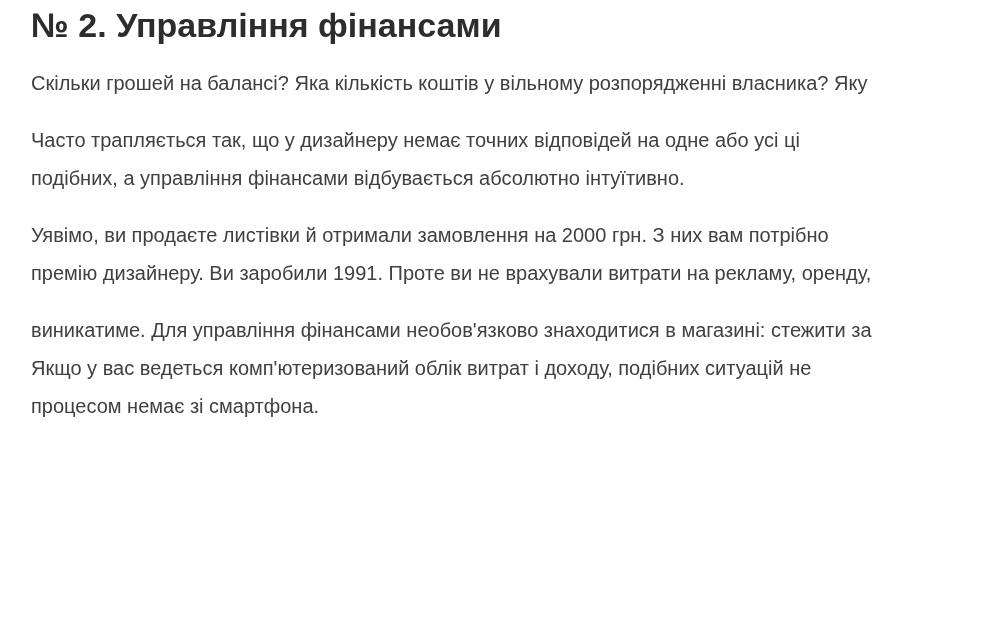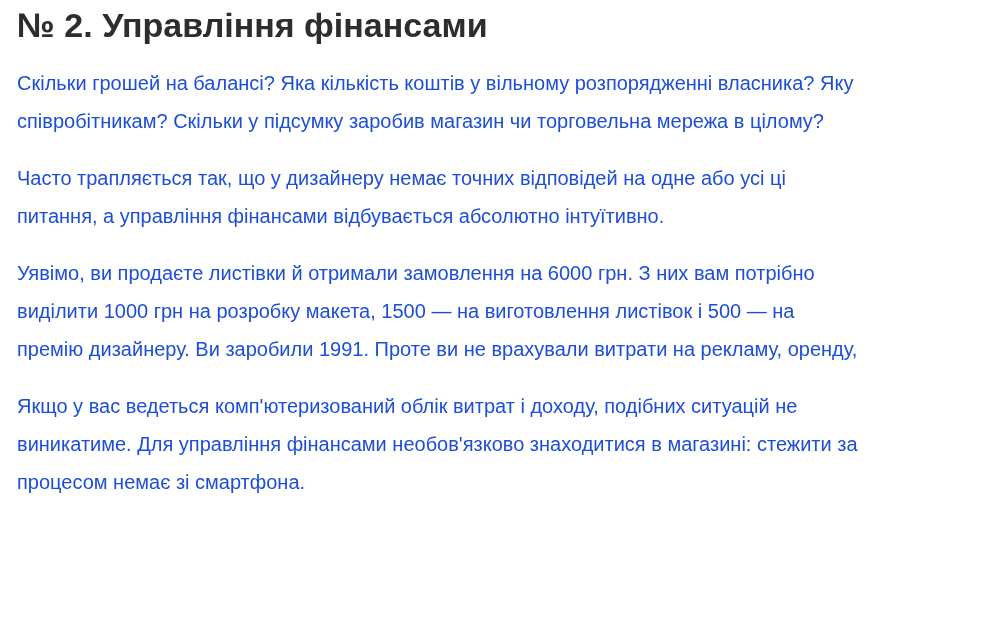--- a/index.html
+++ b/index.html
@@ -8,66 +8,64 @@
     background: #ffffff;
   }
   body {
     width: 1000px;
     height: 640px;
     overflow: hidden;
     font-family: "Liberation Sans", "DejaVu Sans", sans-serif;
     color: #3a3a3a;
   }
   .article {
-    padding: 5px 14px 0 17px;
+    padding: 5px 14px 0 31px;
   }
   .article-title {
     margin: 0 0 19px 0;
     font-size: 34px;
     line-height: 40px;
     font-weight: bold;
     color: #2d2d2d;
     letter-spacing: 0px;
     white-space: nowrap;
   }
   .para {
     margin: 0 0 19px 0;
     font-size: 20px;
     line-height: 38px;
     font-weight: normal;
-    color: #1d4ed8;
+    color: #404040;
   }
   .line {
     display: block;
     white-space: nowrap;
   }
 </style>
 </head>
 <body>
 
 <div class="article">
 
   <h1 class="article-title">№ 2. Управління фінансами</h1>
 
   <p class="para">
     <span class="line">Скільки грошей на балансі? Яка кількість коштів у вільному розпорядженні власника? Яку</span>
-    <span class="line">співробітникам? Скільки у підсумку заробив магазин чи торговельна мережа в цілому?</span>
   </p>
 
   <p class="para">
     <span class="line">Часто трапляється так, що у дизайнеру немає точних відповідей на одне або усі ці</span>
-    <span class="line">питання, а управління фінансами відбувається абсолютно інтуїтивно.</span>
+    <span class="line">подібних, а управління фінансами відбувається абсолютно інтуїтивно.</span>
   </p>
 
   <p class="para">
-    <span class="line">Уявімо, ви продаєте листівки й отримали замовлення на 6000 грн. З них вам потрібно</span>
-    <span class="line">виділити 1000 грн на розробку макета, 1500 — на виготовлення листівок і 500 — на</span>
+    <span class="line">Уявімо, ви продаєте листівки й отримали замовлення на 2000 грн. З них вам потрібно</span>
     <span class="line">премію дизайнеру. Ви заробили 1991. Проте ви не врахували витрати на рекламу, оренду,</span>
   </p>
 
   <p class="para">
+    <span class="line">виникатиме. Для управління фінансами необов'язково знаходитися в магазині: стежити за</span>
     <span class="line">Якщо у вас ведеться комп'ютеризований облік витрат і доходу, подібних ситуацій не</span>
-    <span class="line">виникатиме. Для управління фінансами необов'язково знаходитися в магазині: стежити за</span>
     <span class="line">процесом немає зі смартфона.</span>
   </p>
 
 
 </div>
 
 </body></html>

